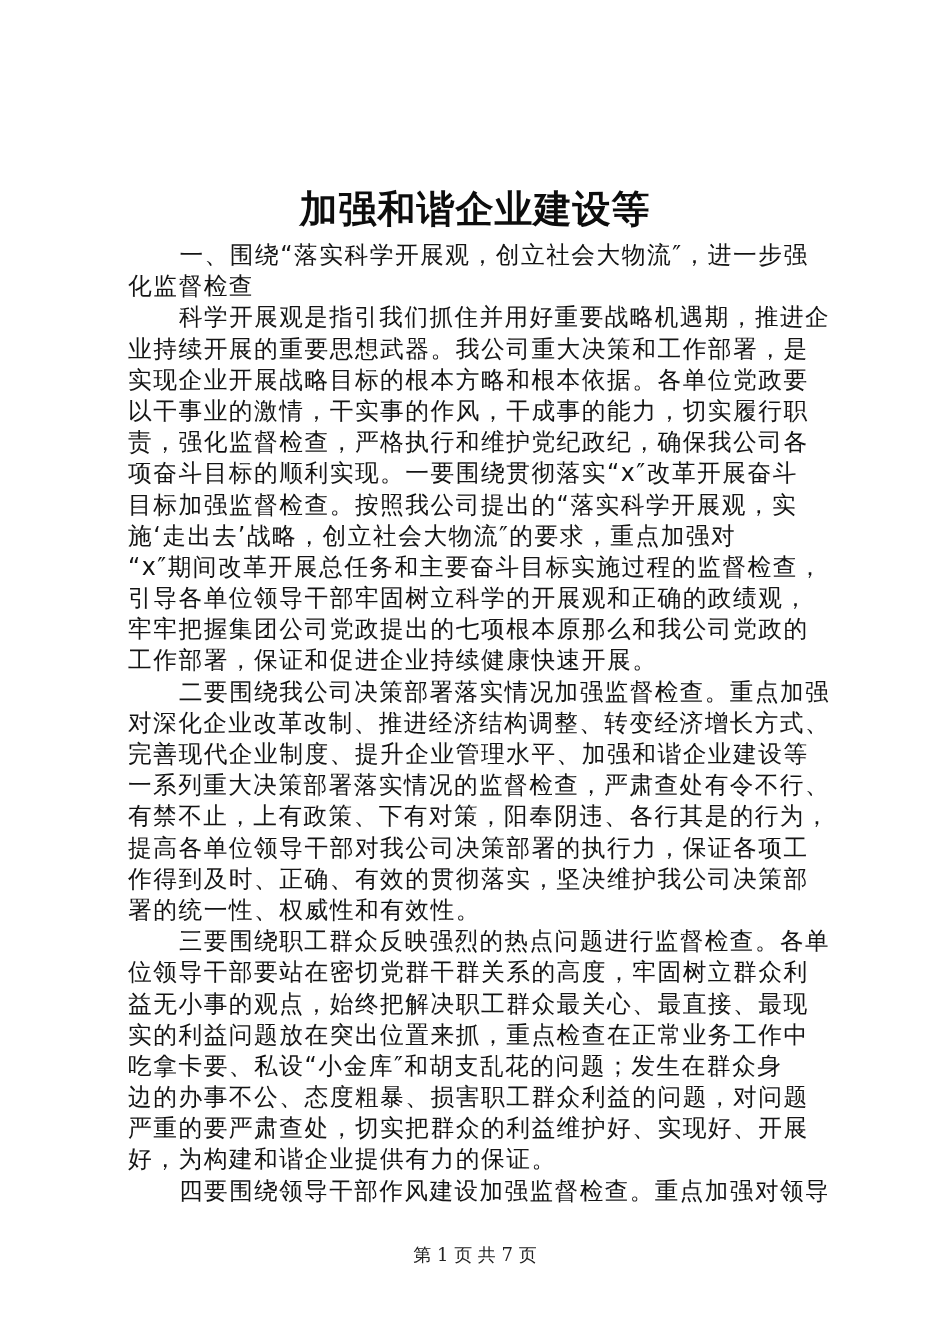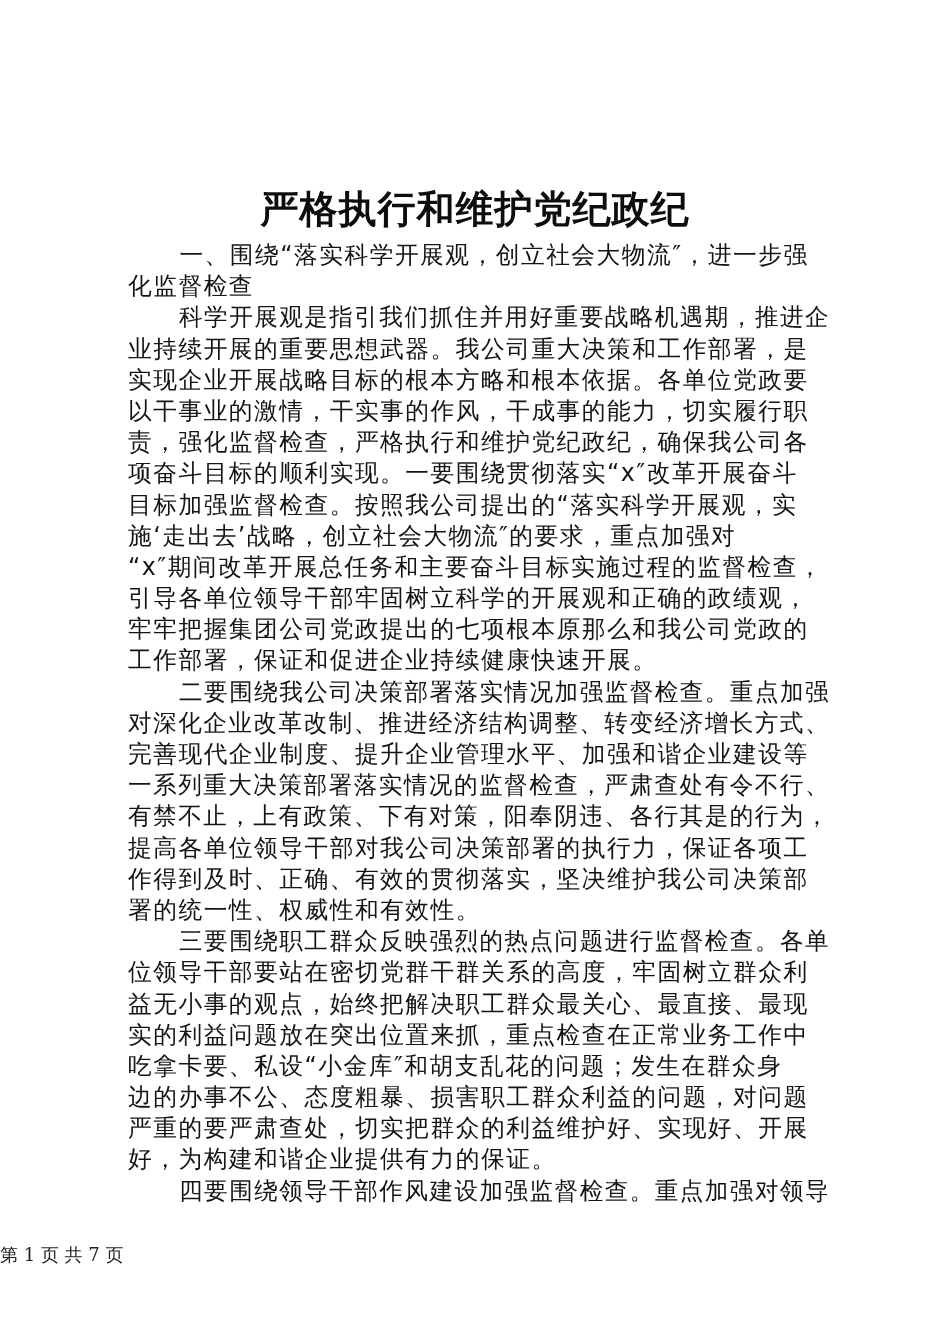--- a/index.html
+++ b/index.html
@@ -54,32 +54,32 @@
       transform-origin: left center;
     }
     .line.indent {
       padding-left: 52px;
     }
     .footer {
       position: absolute;
       left: 0;
       width: 950px;
       top: 1243px;
-      text-align: left;
+      text-align: center;
       font-size: 18px;
       line-height: 24px;
       color: #222222;
       font-family: "DejaVu Serif", "Liberation Serif", serif;
     }
   </style>
 </head>
 <body>
 
 <div class="page">
-  <div class="title">严格执行和维护党纪政纪</div>
+  <div class="title">加强和谐企业建设等</div>
 
   <div class="body-text" id="body-text">
       <span class="line indent" style="transform: scaleX(0.9887);">一、围绕“落实科学开展观，创立社会大物流″，进一步强</span>
       <span class="line" style="transform: scaleX(0.9887);">化监督检查</span>
       <span class="line indent" style="transform: scaleX(0.9818);">科学开展观是指引我们抓住并用好重要战略机遇期，推进企</span>
       <span class="line" style="transform: scaleX(0.9887);">业持续开展的重要思想武器。我公司重大决策和工作部署，是</span>
       <span class="line" style="transform: scaleX(0.9887);">实现企业开展战略目标的根本方略和根本依据。各单位党政要</span>
       <span class="line" style="transform: scaleX(0.9887);">以干事业的激情，干实事的作风，干成事的能力，切实履行职</span>
       <span class="line" style="transform: scaleX(0.9887);">责，强化监督检查，严格执行和维护党纪政纪，确保我公司各</span>
       <span class="line" style="transform: scaleX(0.9887);">项奋斗目标的顺利实现。一要围绕贯彻落实“x″改革开展奋斗</span>

